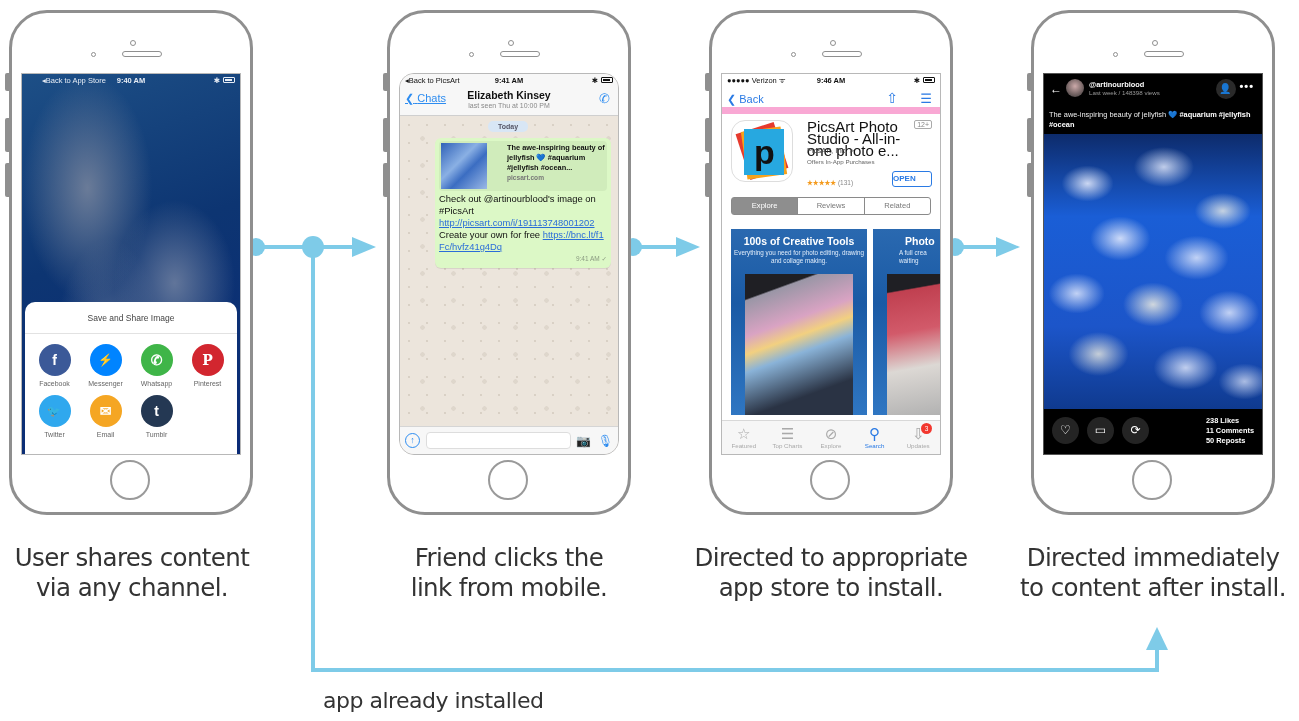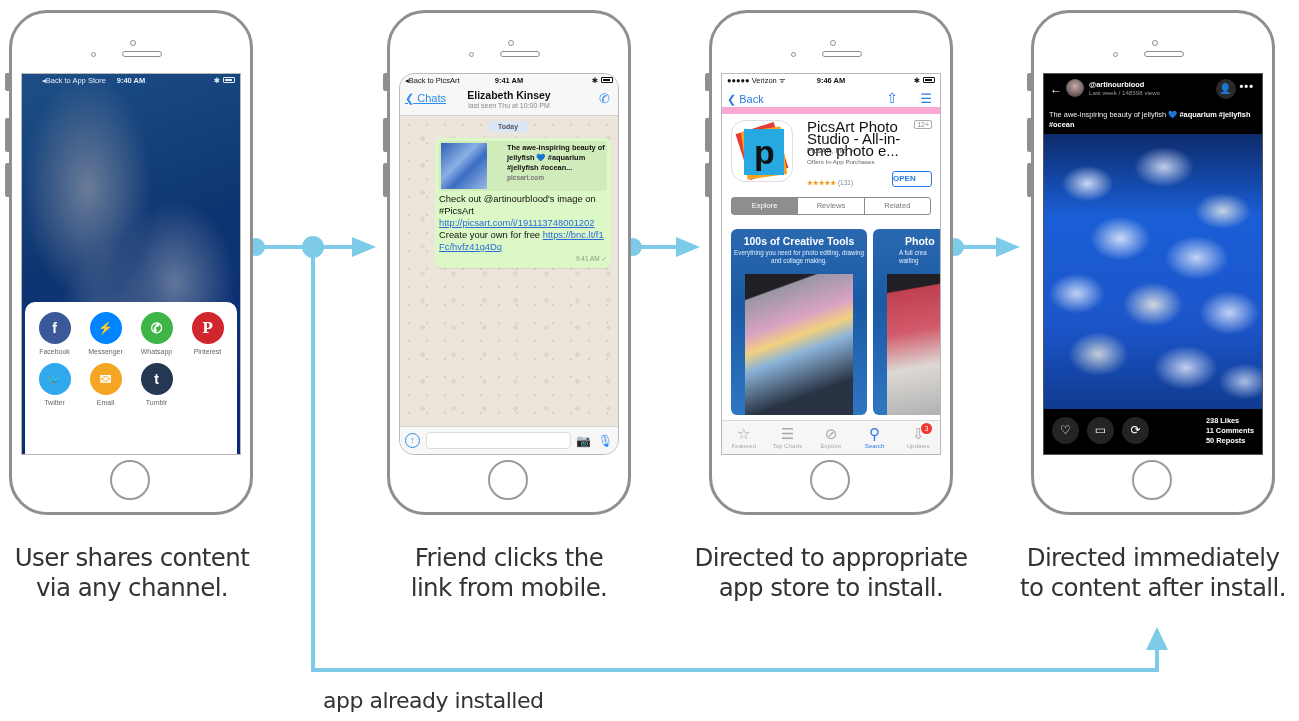--- a/index.html
+++ b/index.html
@@ -78,21 +78,21 @@
   .app-title { position: absolute; left: 85px; top: 47px; width: 100px; font-size: 15px; line-height: 12px; color: #111; }
   .age { position: absolute; right: 8px; top: 46px; font-size: 7px; color: #888; border: 1px solid #aaa; border-radius: 2px; padding: 0 2px; }
   .app-dev { position: absolute; left: 85px; top: 72px; font-size: 7.6px; color: #444; }
   .app-iap { position: absolute; left: 85px; top: 84px; font-size: 6.2px; color: #666; }
   .app-stars { position: absolute; left: 85px; top: 105px; font-size: 6.5px; color: #f49a1c; }
   .app-stars span { color: #888; }
   .open-btn { position: absolute; right: 8px; top: 97px; width: 40px; height: 16px; border: 1px solid #2a7ae4; border-radius: 3px; color: #2a7ae4; font-size: 8px; font-weight: bold; text-align: left; line-height: 14px; }
   .seg { position: absolute; left: 9px; right: 9px; top: 123px; height: 18px; border: 1px solid #8a8a8a; border-radius: 3px; display: flex; font-size: 7.6px; }
   .seg div { flex: 1; text-align: center; line-height: 16px; color: #777; border-left: 1px solid #8a8a8a; }
   .seg div:first-child { border-left: none; background: #8e8e8e; color: #fff; }
-  .shot { position: absolute; top: 155px; height: 186px; background: linear-gradient(180deg, #2a69b0, #1a5aa5 40%, #2f76c2); overflow: hidden; border-radius: 6px; }
+  .shot { position: absolute; top: 155px; height: 186px; background: linear-gradient(180deg, #2a69b0, #1a5aa5 40%, #2f76c2); overflow: hidden; }
   .shot-title { color: #fff; text-align: center; font-size: 10.5px; font-weight: bold; margin-top: 6px; }
   .shot-sub { color: #e0ecfa; text-align: center; font-size: 6.3px; line-height: 8px; margin-top: 2px; }
   .shot-phone { position: absolute; left: 14px; right: 14px; top: 45px; bottom: 0; background: linear-gradient(160deg, #1f1f24 0%, #1f1f24 14%, #9a96a6 15%, #d9a3c3 35%, #f2d080 45%, #8ab3d8 55%, #2a3344 80%); }
   .as-tabs { position: absolute; left: 0; right: 0; bottom: 0; height: 34px; background: #f6f6f6; border-top: 1px solid #d8d8d8; display: flex; }
   .as-tab { flex: 1; display: flex; flex-direction: column; align-items: center; justify-content: center; color: #a9a9a9; font-size: 6.2px; position: relative; }
   .as-tab .ic { font-size: 15px; line-height: 16px; }
   .as-tab.active { color: #2a7ae4; }
   .badge { position: absolute; top: 2px; right: 8px; background: #f2372e; color: #fff; font-size: 6.5px; width: 11px; height: 11px; border-radius: 50%; text-align: center; line-height: 11px; }
 
   
@@ -161,20 +161,21 @@
   <div class="cam"></div>
     <div class="sensor"></div>
     <div class="speaker"></div>
   <div class="screen">
     <div class="status" style="position:relative">
       <span>◂Back to App Store</span>
       <span class="mid">9:40 AM</span>
       <span>✱<i class="battery"></i></span>
     </div>
     <div class="sheet">
+      <div class="sheet-title">Save and Share Image</div>
       <div class="share-grid">
         <div class="share-item">
           <div class="share-icon" style="background:#3b5998">f</div>
           <div class="share-label">Facebook</div>
         </div>
         <div class="share-item">
           <div class="share-icon" style="background:#0084ff;font-size:12px">⚡</div>
           <div class="share-label">Messenger</div>
         </div>
         <div class="share-item">

